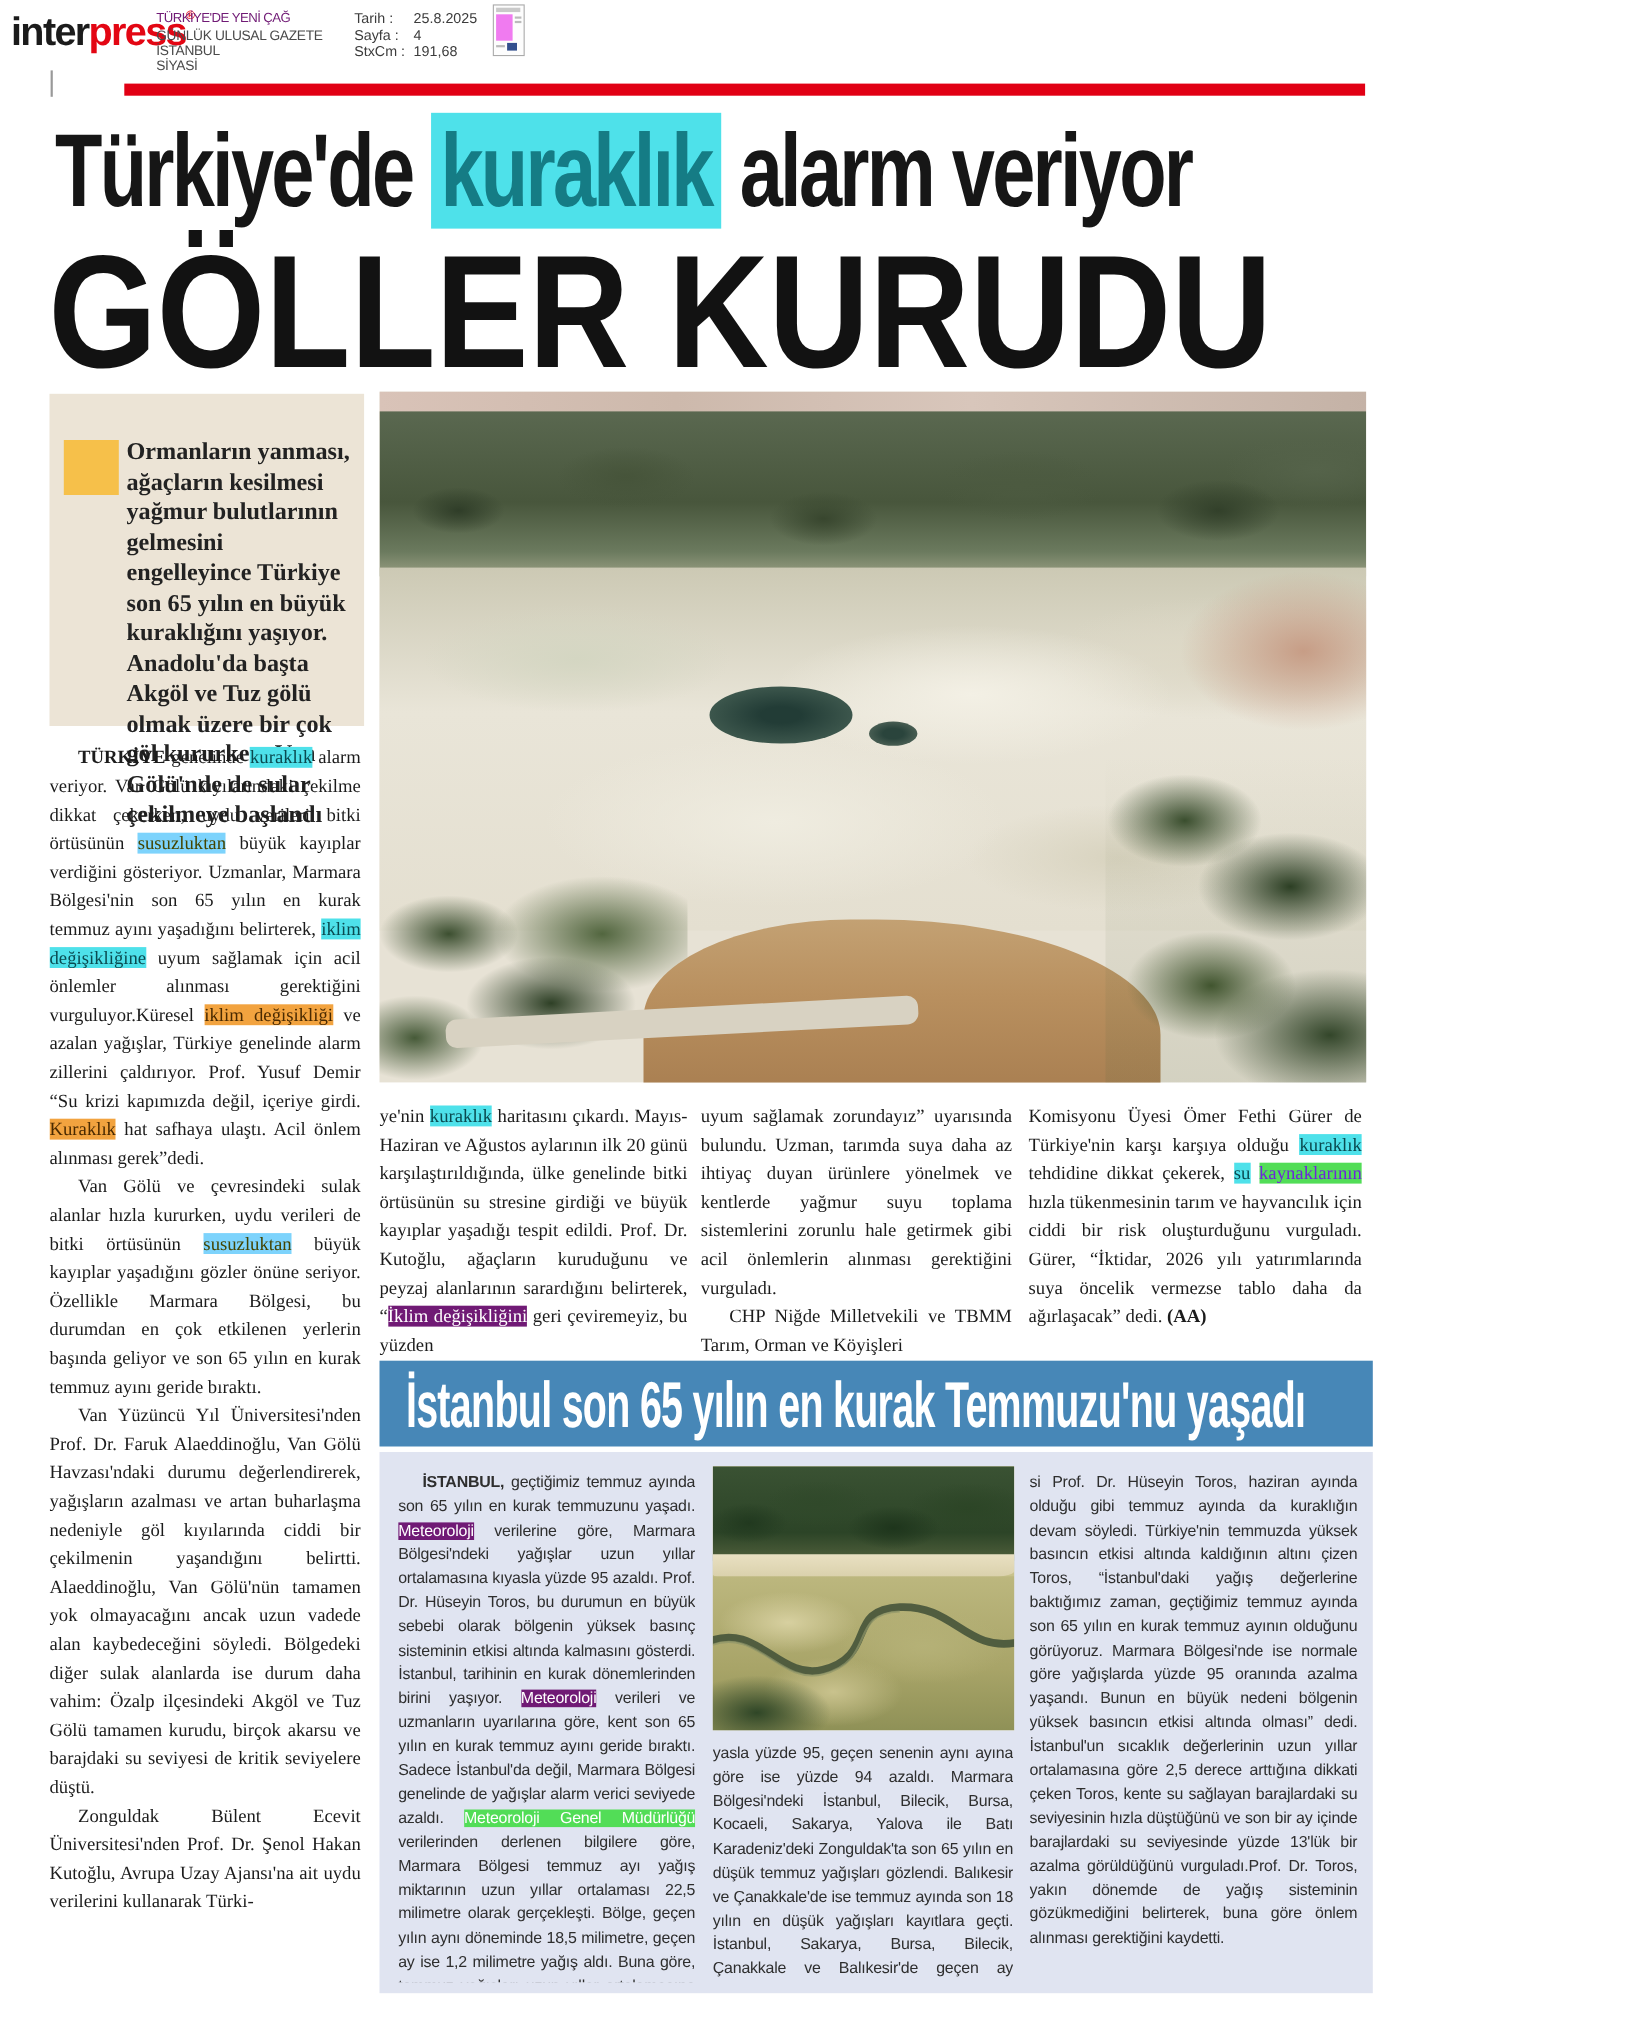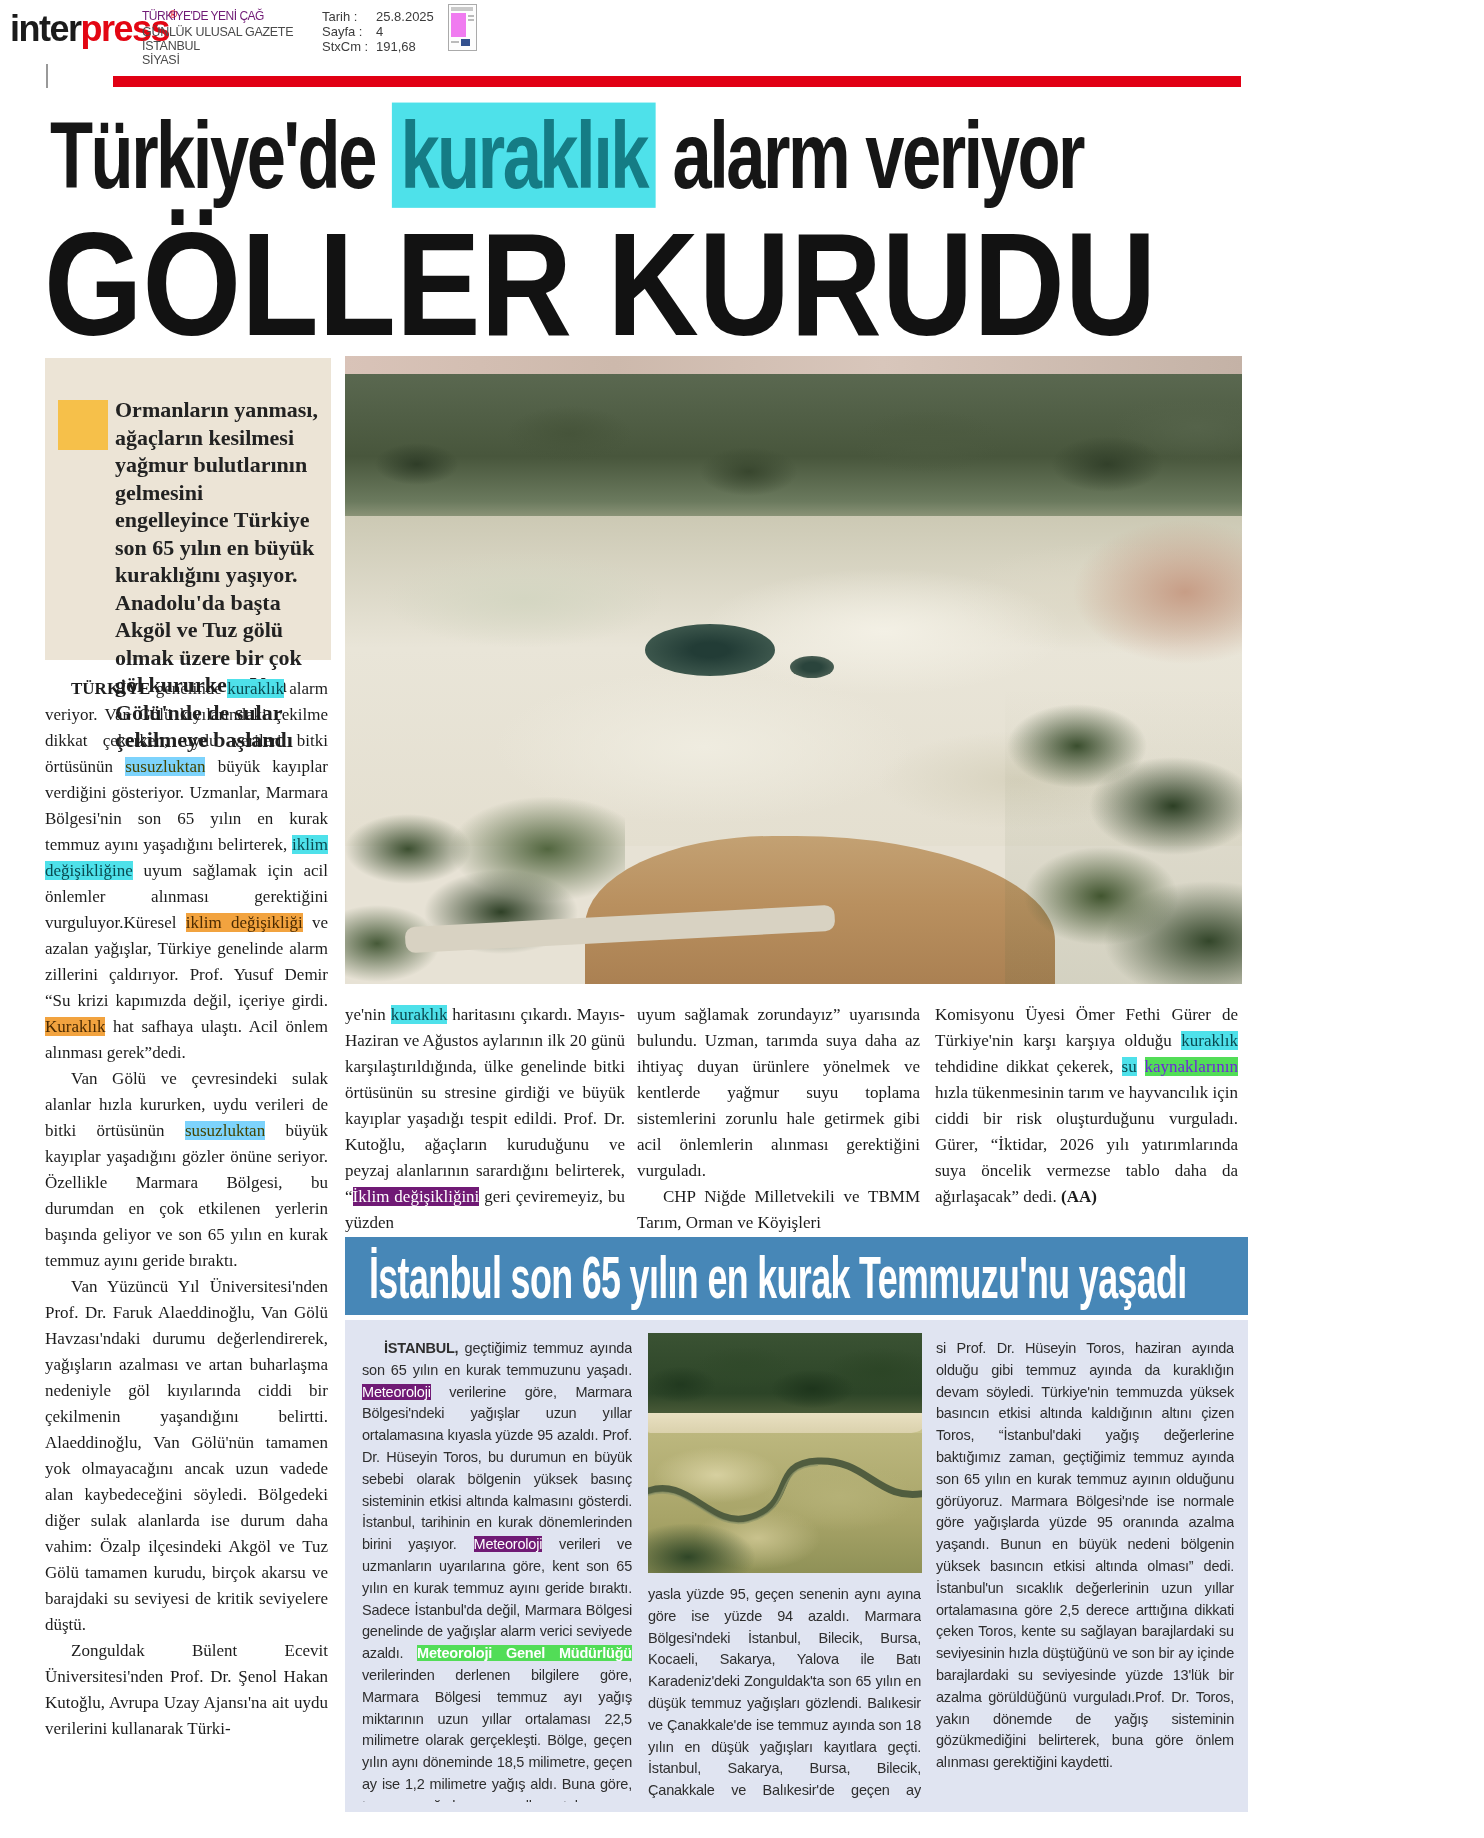--- a/index.html
+++ b/index.html
@@ -95,21 +95,21 @@
   .col1{left:45px;top:676px;width:283px;height:1134px;}
   .col2{left:345px;top:1002px;width:280px;height:232px;}
   .col3{left:637px;top:1002px;width:283px;height:232px;}
   .col4{left:935px;top:1002px;width:303px;height:232px;}
 
   .bold{font-weight:bold;}
   .hl-cyan{background:#4ee1ea;color:#0a4a50;}
   .hl-yellow{background:#7dd3fc;color:#444400;}
   .hl-orange{background:#f2a33f;color:#4a2a00;}
   .hl-pink{background:#701a75;color:#ffffff;}
-  .hl-green{background:#52dd57;color:#ffffff;font-weight:bold;}
+  .hl-green{background:#52dd57;color:#ffffff;}
   .hl-green-dark{background:#52dd57;color:#6d28d9;}
 
   
   .banner{position:absolute;left:345px;top:1237px;width:903px;height:78px;background:#4787b7;}
   .banner .btxt{position:absolute;left:24px;top:6px;font-size:56px;font-weight:bold;color:#fff;
       white-space:nowrap;letter-spacing:-1px;transform:scale(0.64,1.05);transform-origin:left top;}
   .subbox{position:absolute;left:345px;top:1320px;width:903px;height:492px;background:#e0e4f1;}
   .ncol{position:absolute;font-family:"Liberation Sans",sans-serif;font-size:14.5px;line-height:21.8px;
         text-align:justify;color:#2e2e2e;overflow:hidden;letter-spacing:-0.2px;}
   .ncol p{margin:0;}

